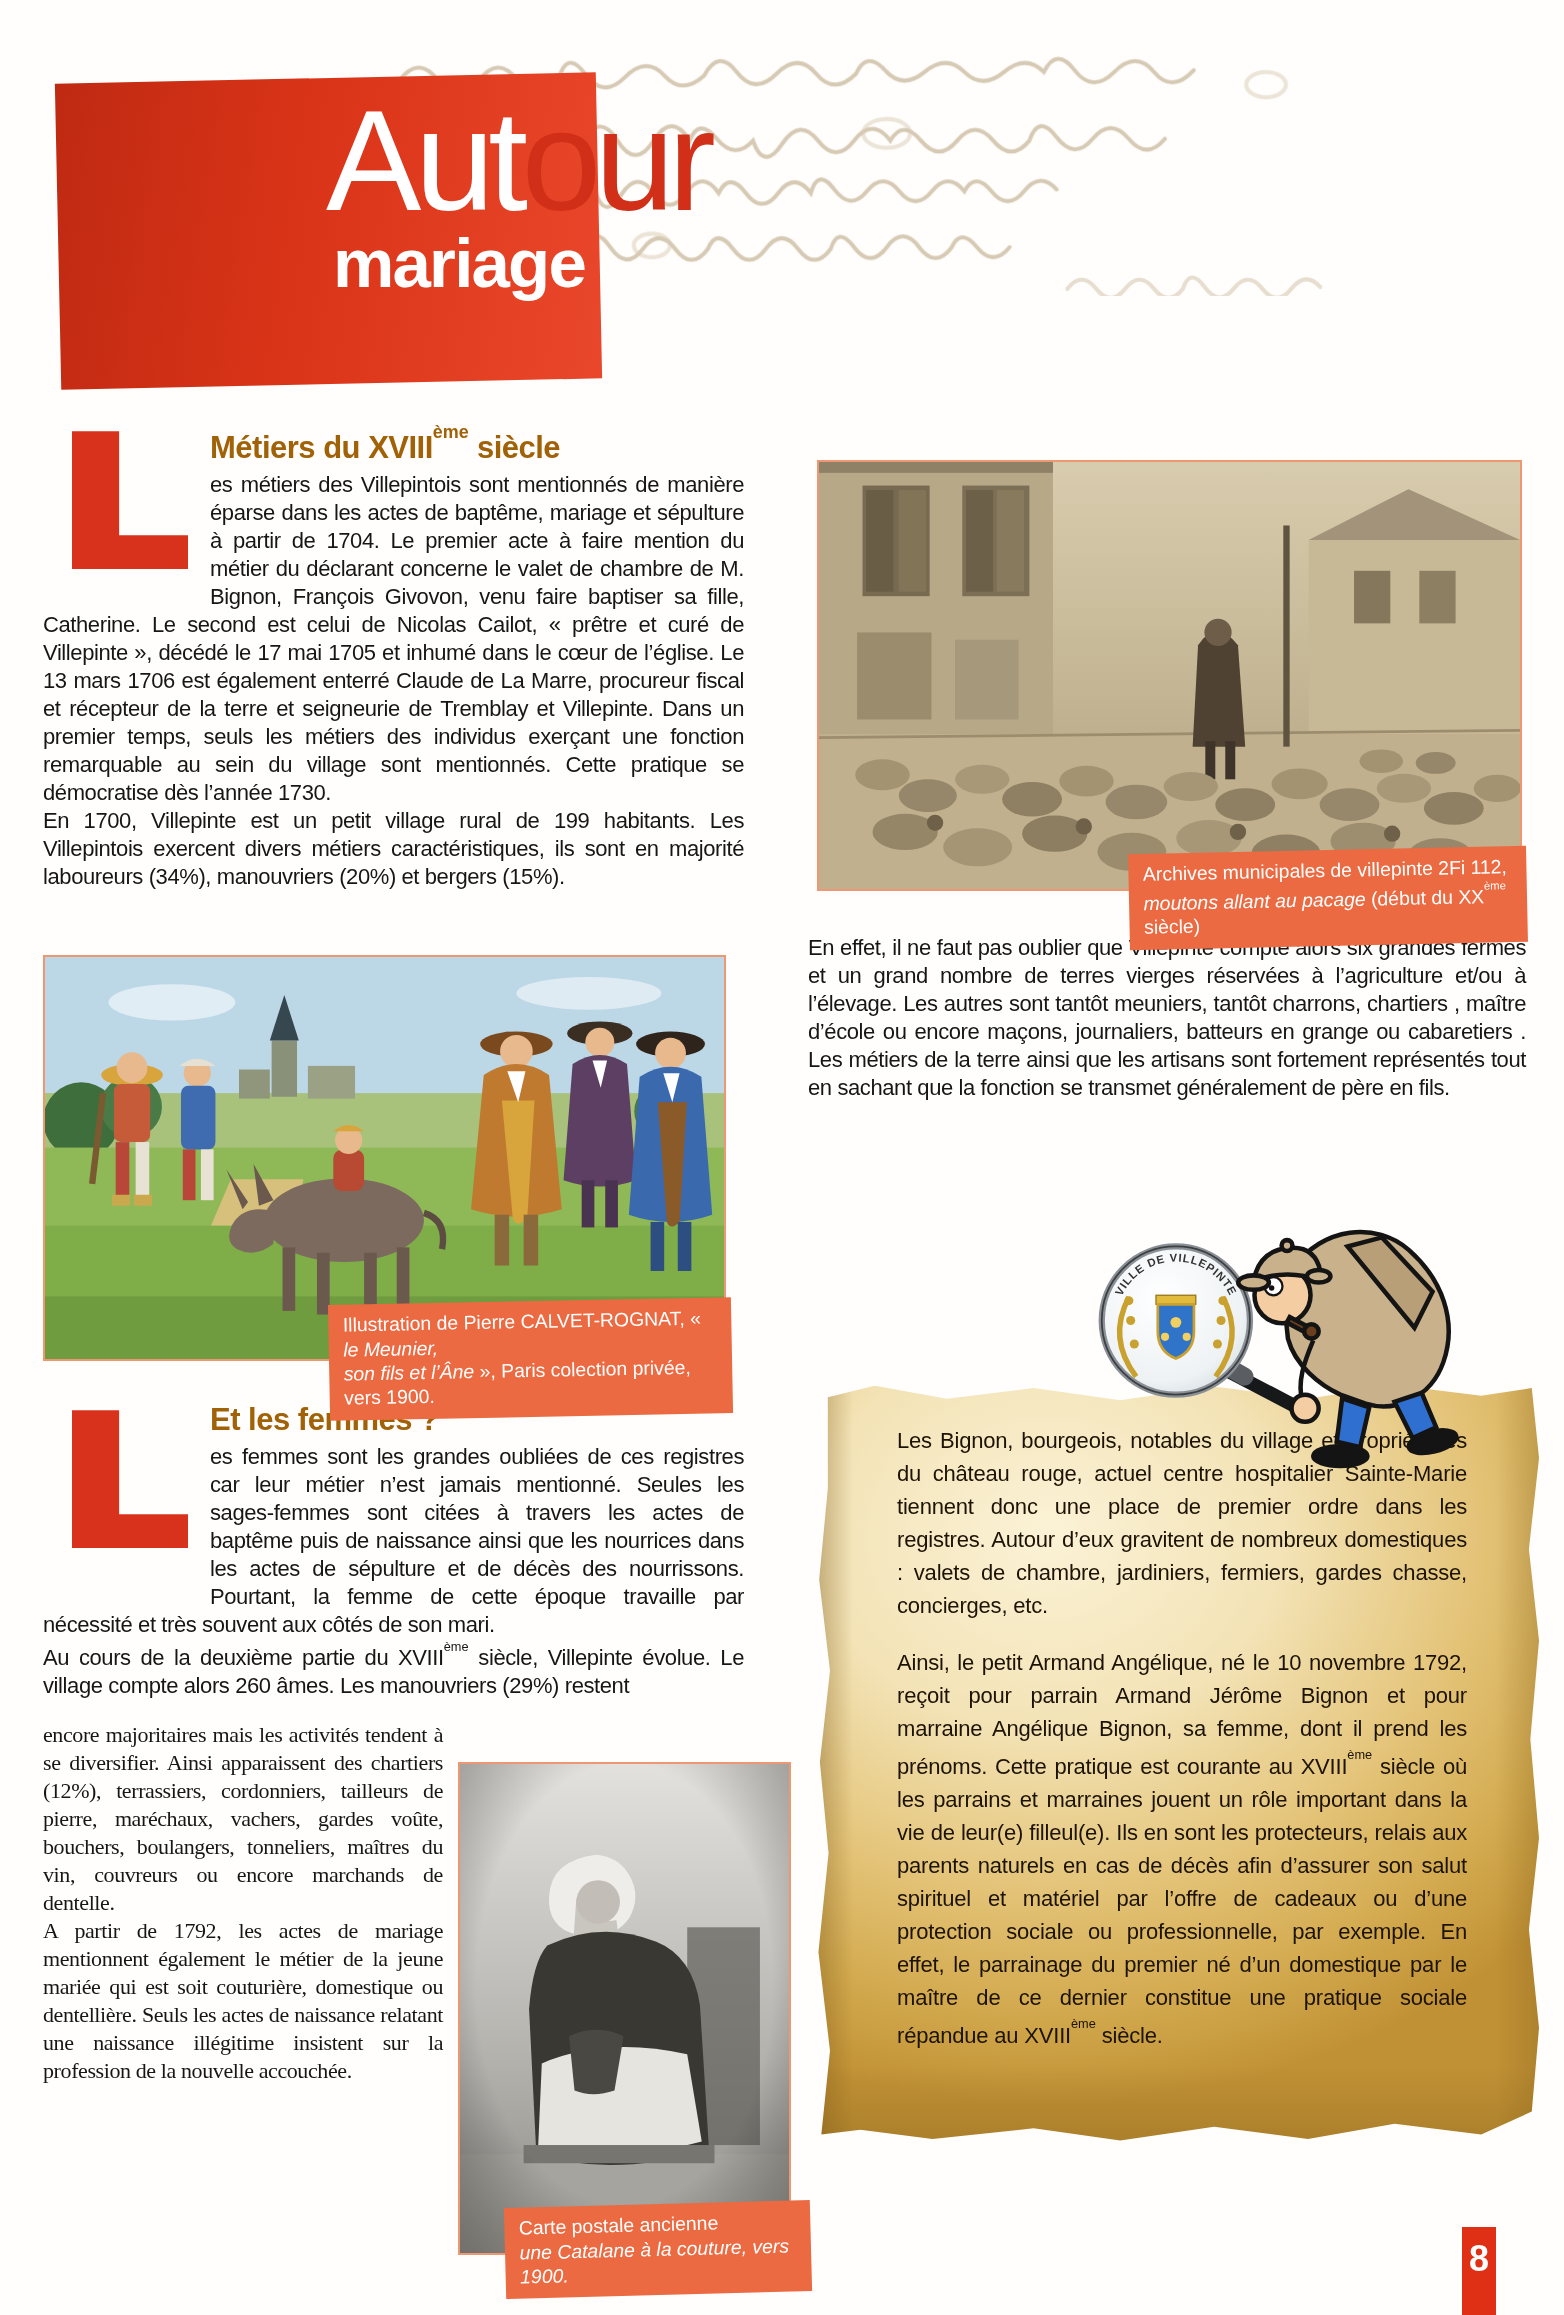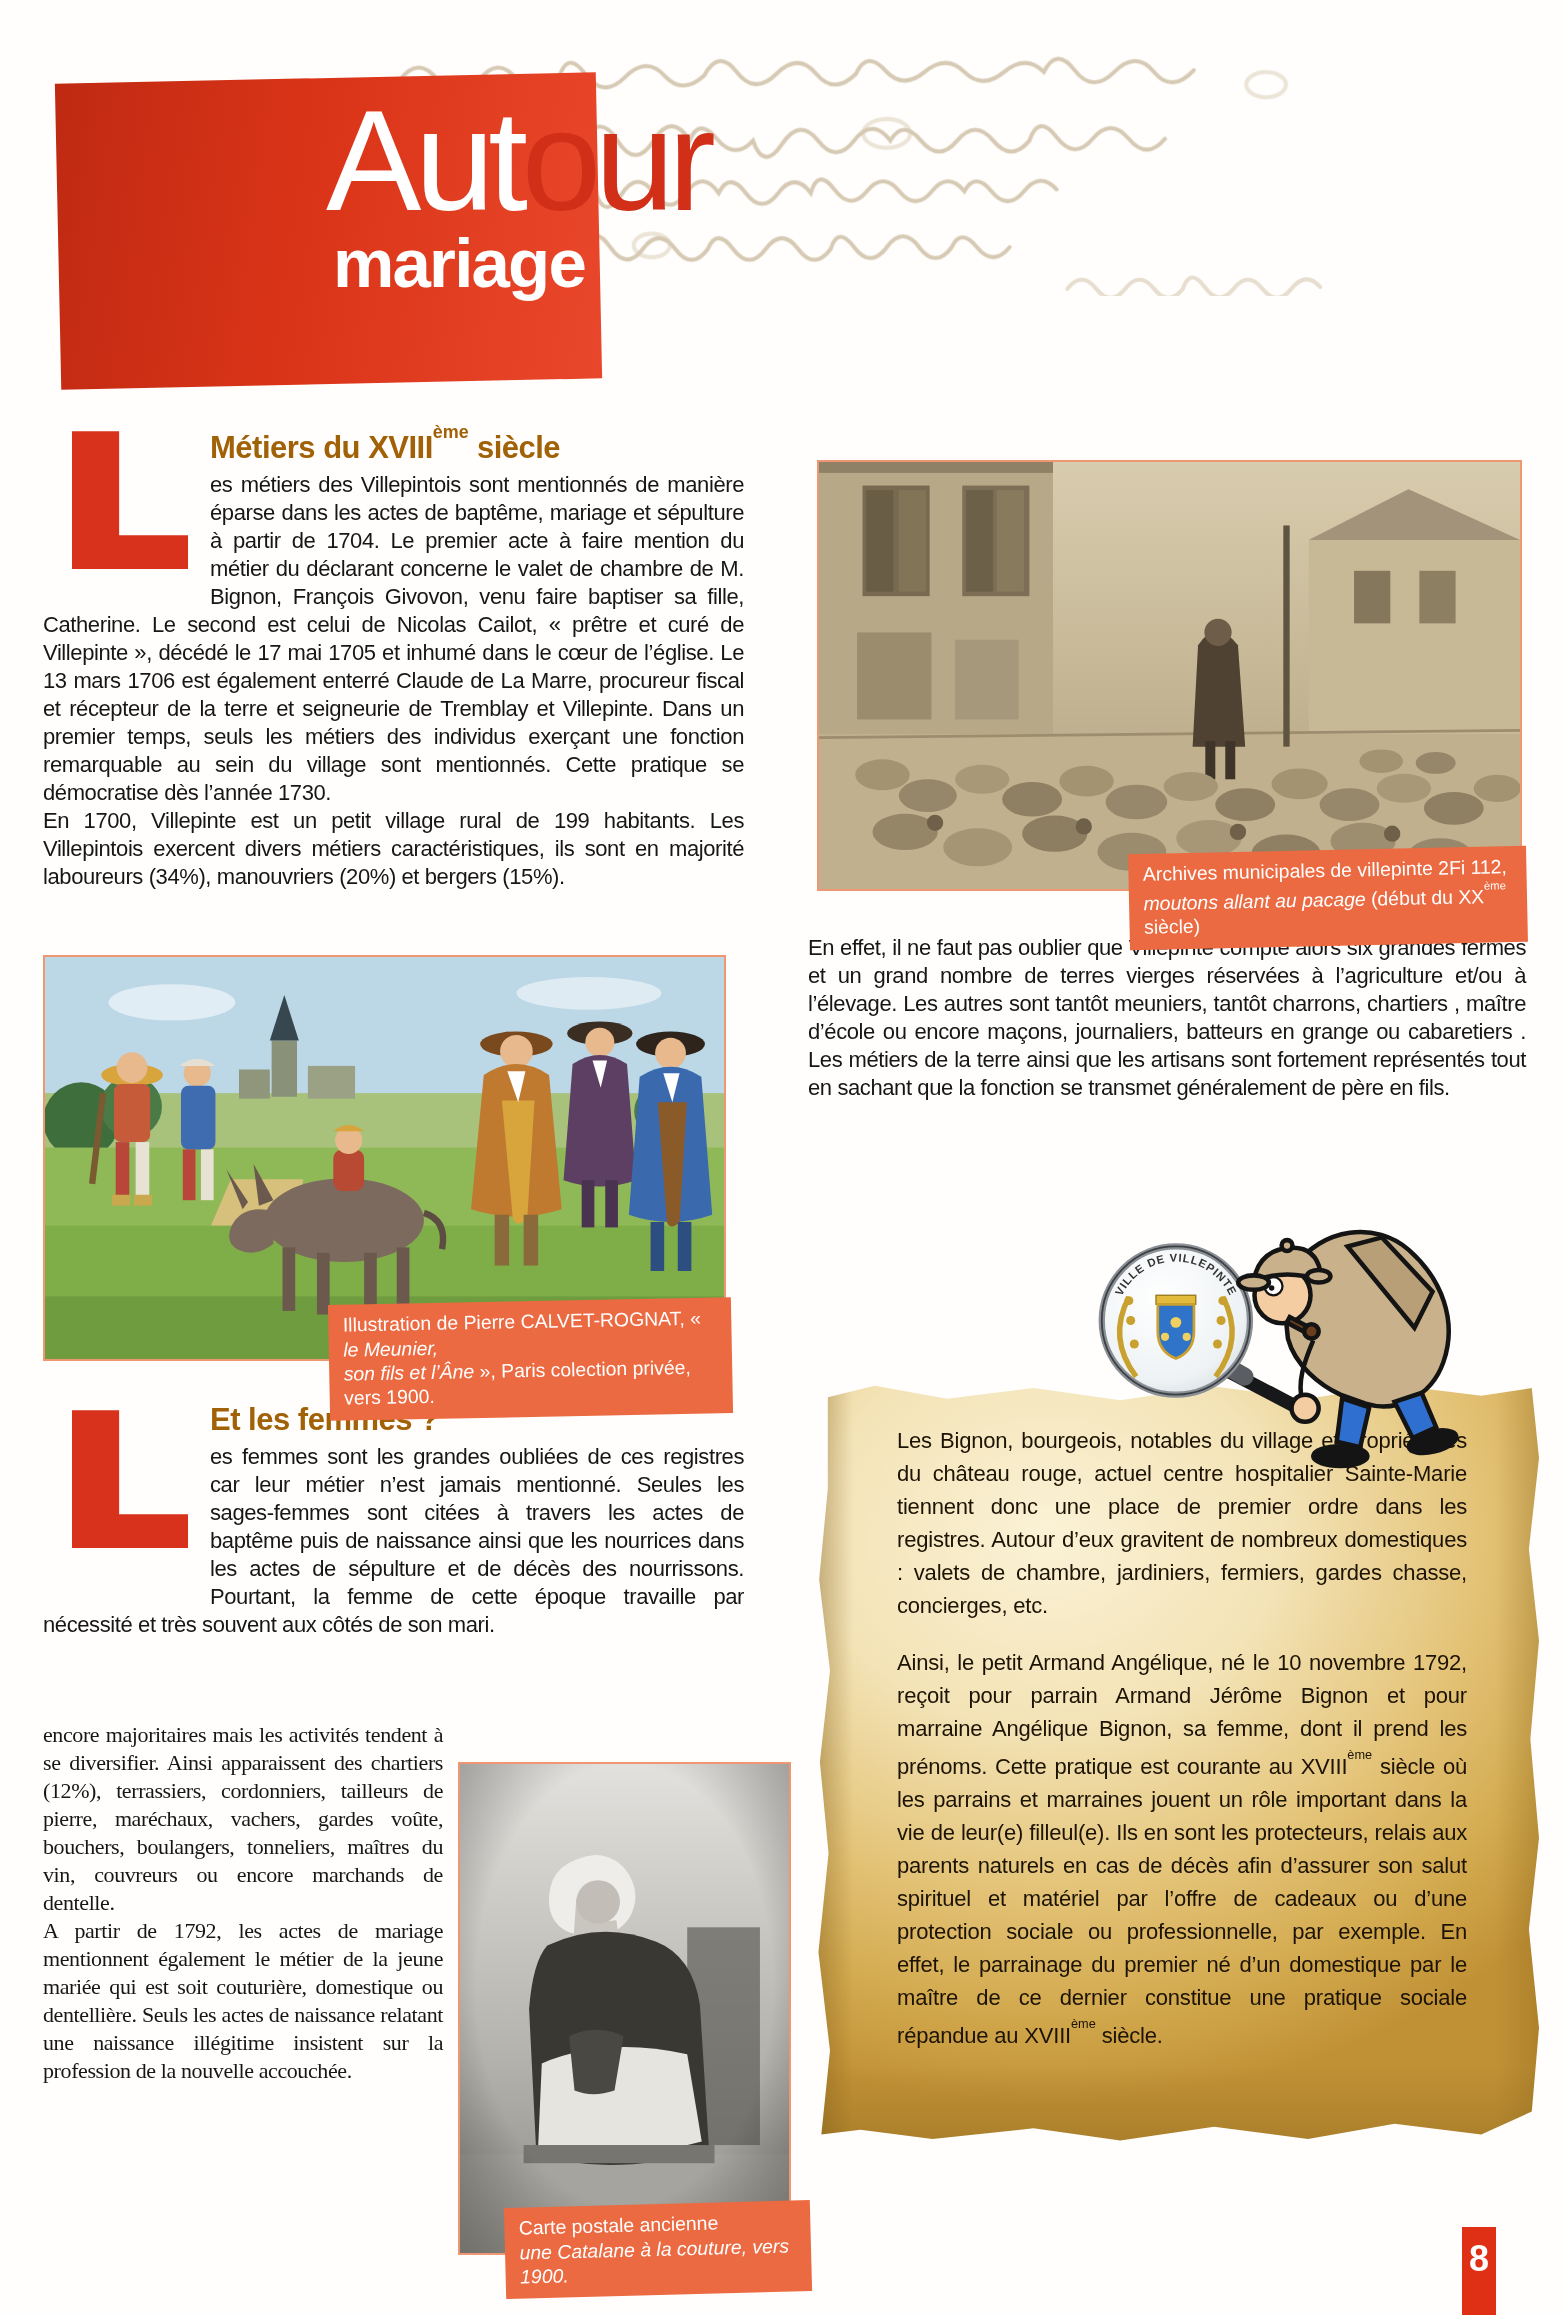--- a/index.html
+++ b/index.html
@@ -276,20 +276,21 @@
 
   <div class="abs bodytxt" id="col-femmes-a">
     <div class="dropfloat">
       <span class="sr">L</span>
       <svg width="116" height="138" viewBox="0 0 128 152">
           <polygon points="0,0 52,0 52,115 128,115 128,152 0,152" fill="#d8321c"></polygon>
         </svg>
     </div>
     <h2 class="section-heading">Et les femmes ?</h2>
     <p>es femmes sont les grandes oubliées de ces registres car leur métier n’est jamais mentionné. Seules les sages-femmes sont citées à travers les actes de baptême puis de naissance ainsi que les nourrices dans les actes de sépulture et de décès des nourrissons. Pourtant, la femme de cette époque travaille par nécessité et très souvent aux côtés de son mari.</p>
+    <p><span>Au cours de la deuxième partie du XVIII</span><sup class="s">ème</sup><span> siècle, Villepinte évolue. Le village compte alors 260 âmes. Les manouvriers (29%) restent</span></p>
   </div>
   <div class="abs bodytxt" id="col-femmes-b">
     <p>encore majoritaires mais les activités tendent à se diversifier. Ainsi apparaissent des chartiers (12%), terrassiers, cordonniers, tailleurs de pierre, maréchaux, vachers, gardes voûte, bouchers, boulangers, tonneliers, maîtres du vin, couvreurs ou encore marchands de dentelle.</p>
     <p>A partir de 1792, les actes de mariage mentionnent également le métier de la jeune mariée qui est soit couturière, domestique ou dentellière. Seuls les actes de naissance relatant une naissance illégitime insistent sur la profession de la nouvelle accouchée.</p>
   </div>
 
   <div class="abs photo" id="photo-catalane">
     <svg viewBox="0 0 362 539" preserveAspectRatio="none">
       <defs>
         <linearGradient id="gGray" x1="0" y1="0" x2="0" y2="1">

